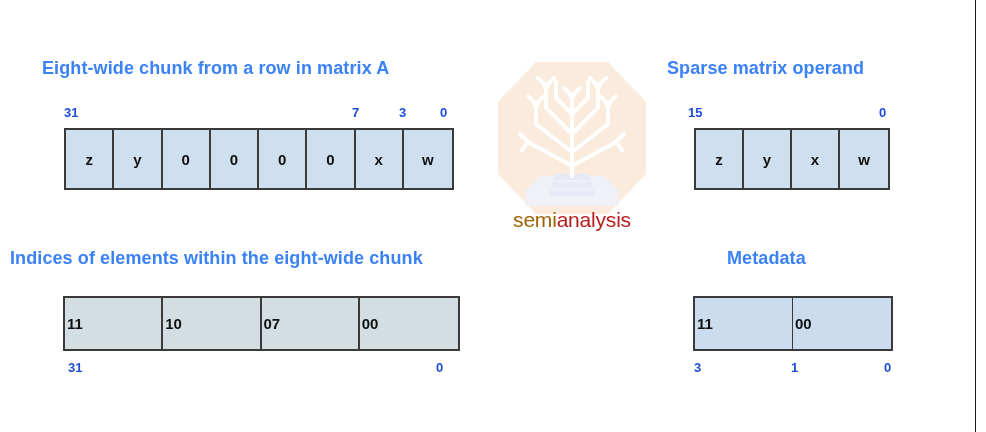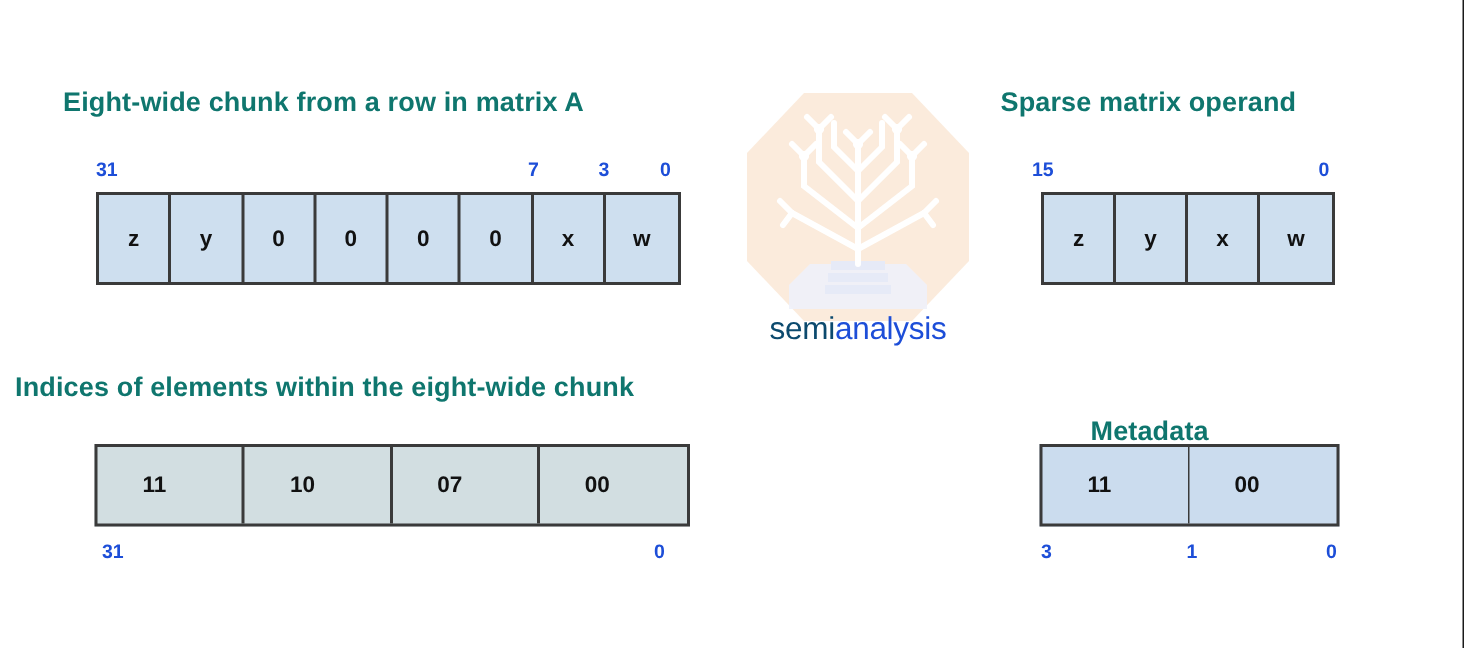--- a/index.html
+++ b/index.html
@@ -46,36 +46,36 @@
     top: 208px;
     width: 160px;
     text-align: center;
     font-size: 21px;
     font-weight: 400;
     letter-spacing: -0.2px;
     white-space: nowrap;
     pointer-events: none;
     user-select: none;
   }
-  .wm-semi  { color: #0c4a6e; }
-  .wm-ana   { color: #1d4ed8; }
+  .wm-semi  { color: #a16207; }
+  .wm-ana   { color: #b91c1c; }
 
   
   .title {
     position: absolute;
     font-size: 18px;
     font-weight: bold;
-    color: #0f766e;
+    color: #3b82f6;
     white-space: nowrap;
     letter-spacing: 0.1px;
   }
   #title-chunk    { left: 42px;  top: 58px; }
   #title-sparse   { left: 667px; top: 58px; }
   #title-indices  { left: 10px;  top: 248px; }
-  #title-metadata { left: 727px; top: 248px; margin-top: 29px; }
+  #title-metadata { left: 727px; top: 248px; }
 
   
   .bitlabel {
     position: absolute;
     font-size: 13px;
     font-weight: bold;
     color: #1d4ed8;
     white-space: nowrap;
   }
 
@@ -95,21 +95,21 @@
     font-size: 15px;
     font-weight: bold;
     color: #111111;
   }
   .row .cell:last-child { border-right: none; }
 
   
   .row.centered .cell { justify-content: center; }
 
   
-  .row.lefty .cell { justify-content: flex-start; padding-left: 30px; }
+  .row.lefty .cell { justify-content: flex-start; padding-left: 2px; }
 
   
   #row-chunk {
     left: 64px; top: 128px;
     width: 390px; height: 62px;
     background: #cedfef;
   }
   #row-chunk .cell { width: 48.5px; }
 
   #row-sparse {

